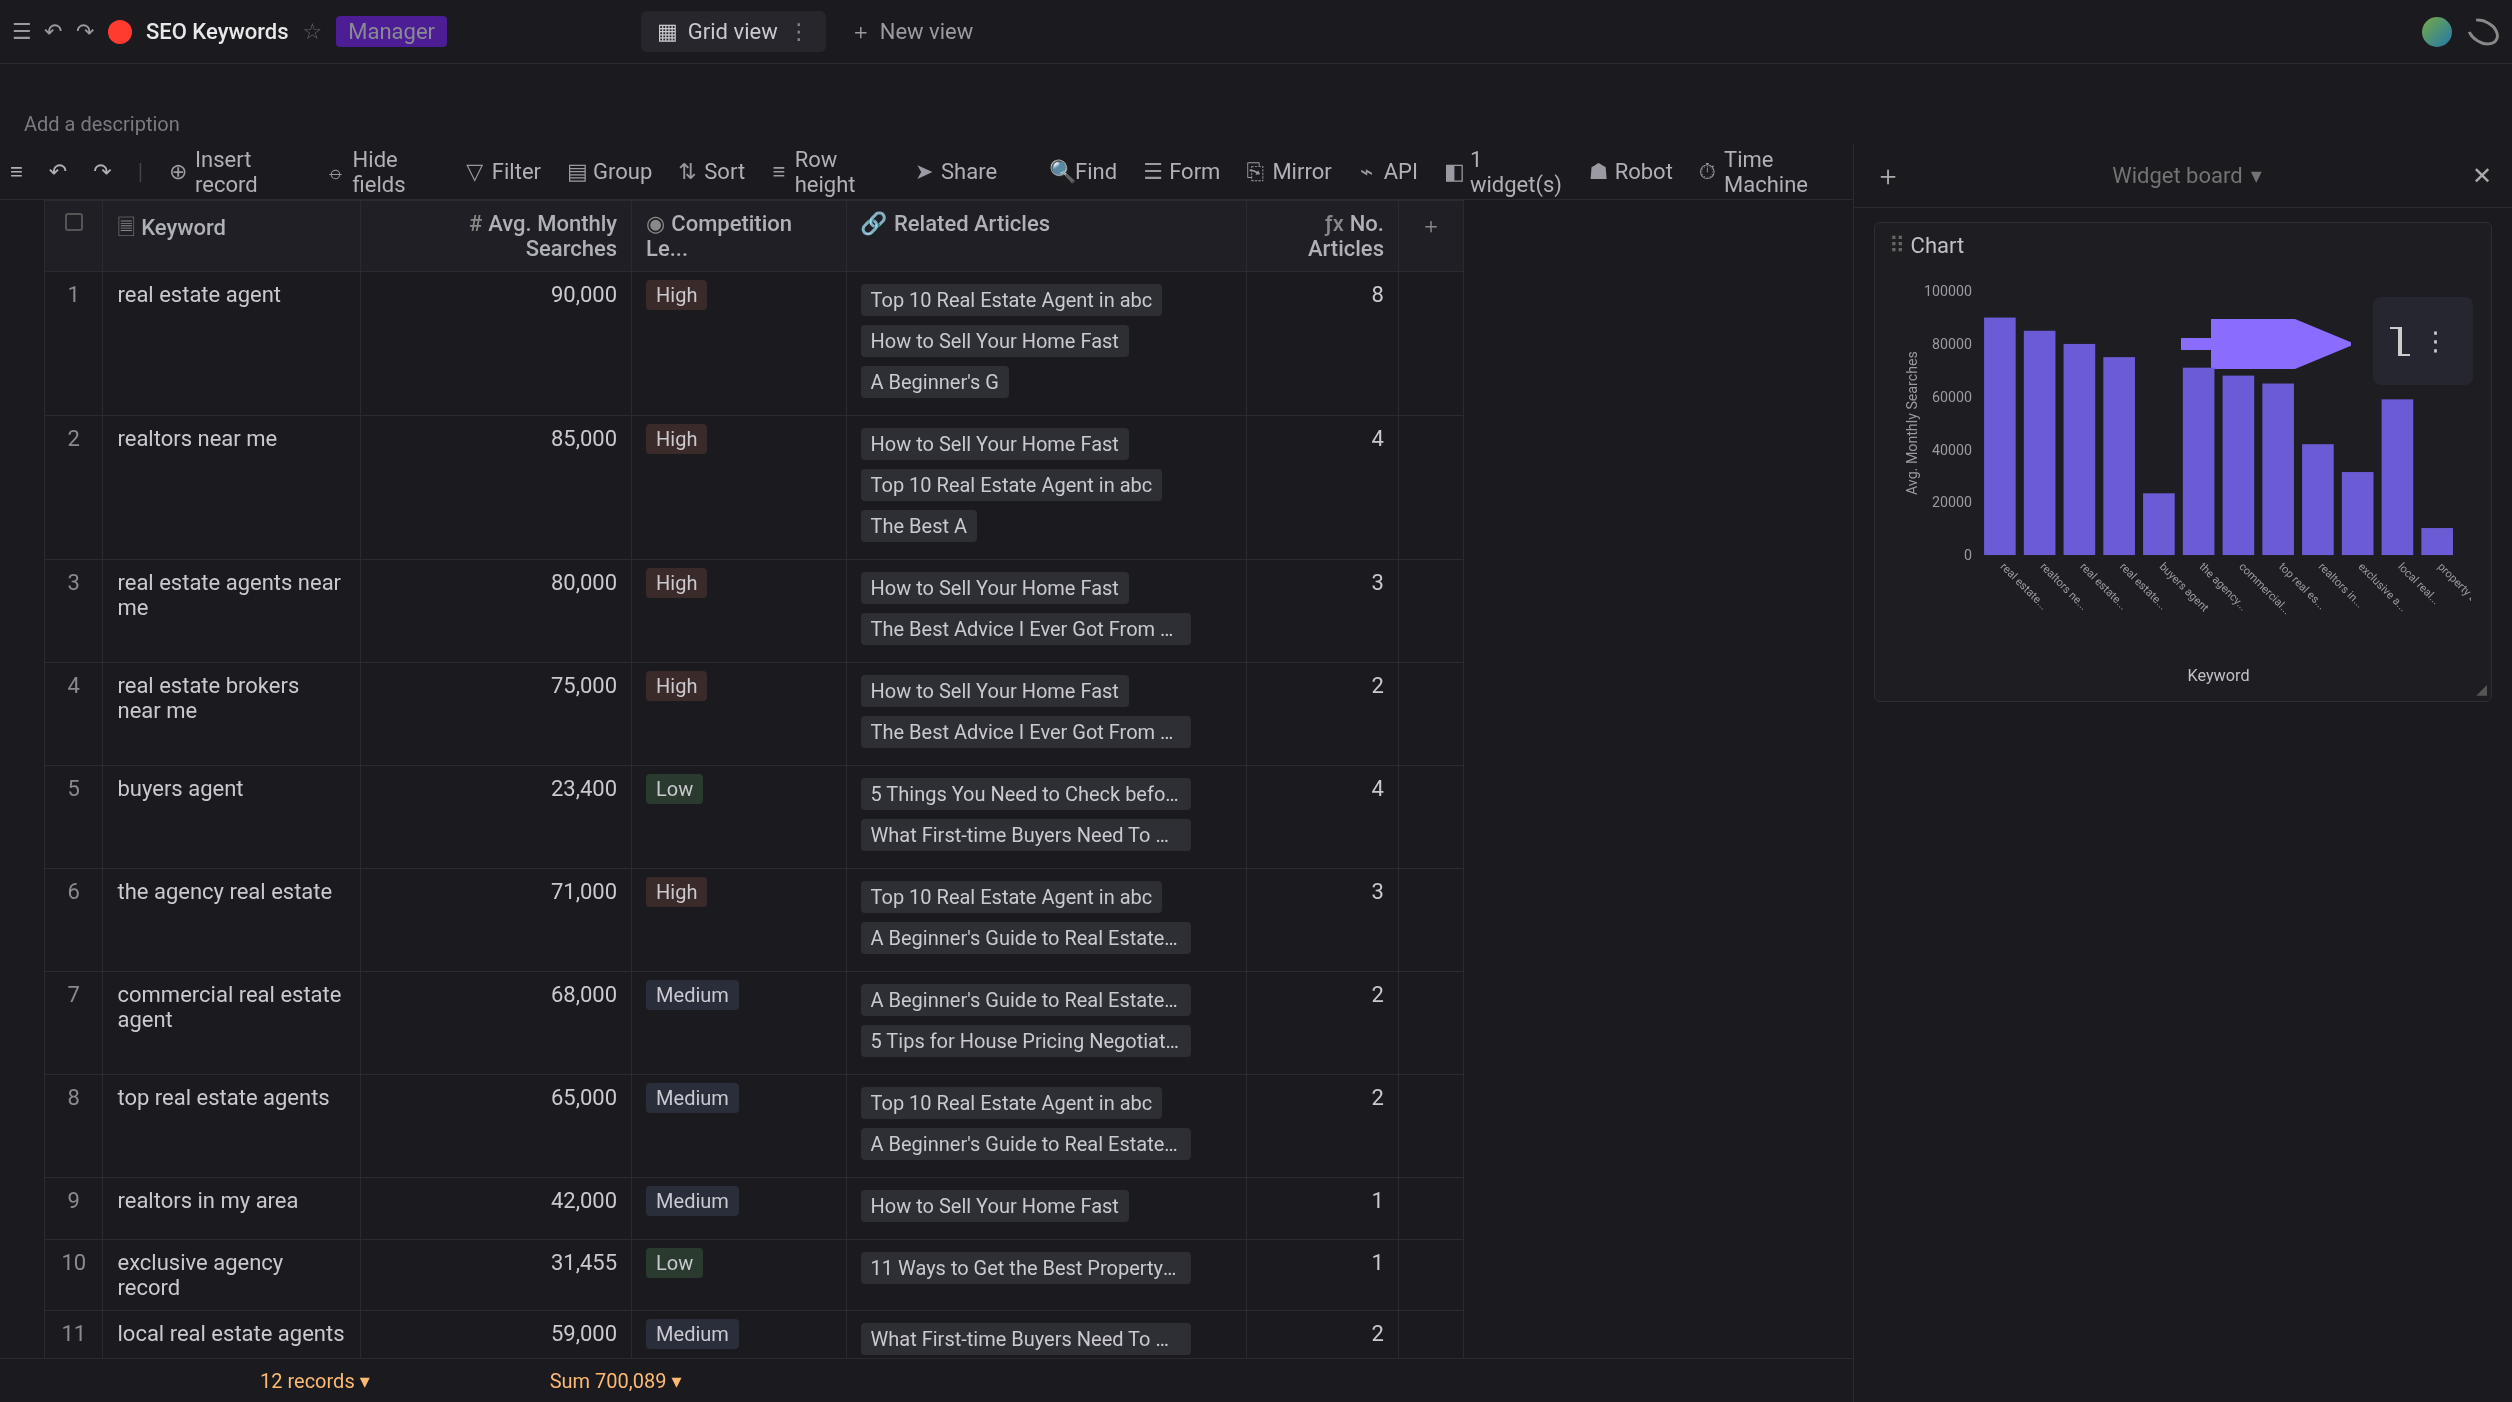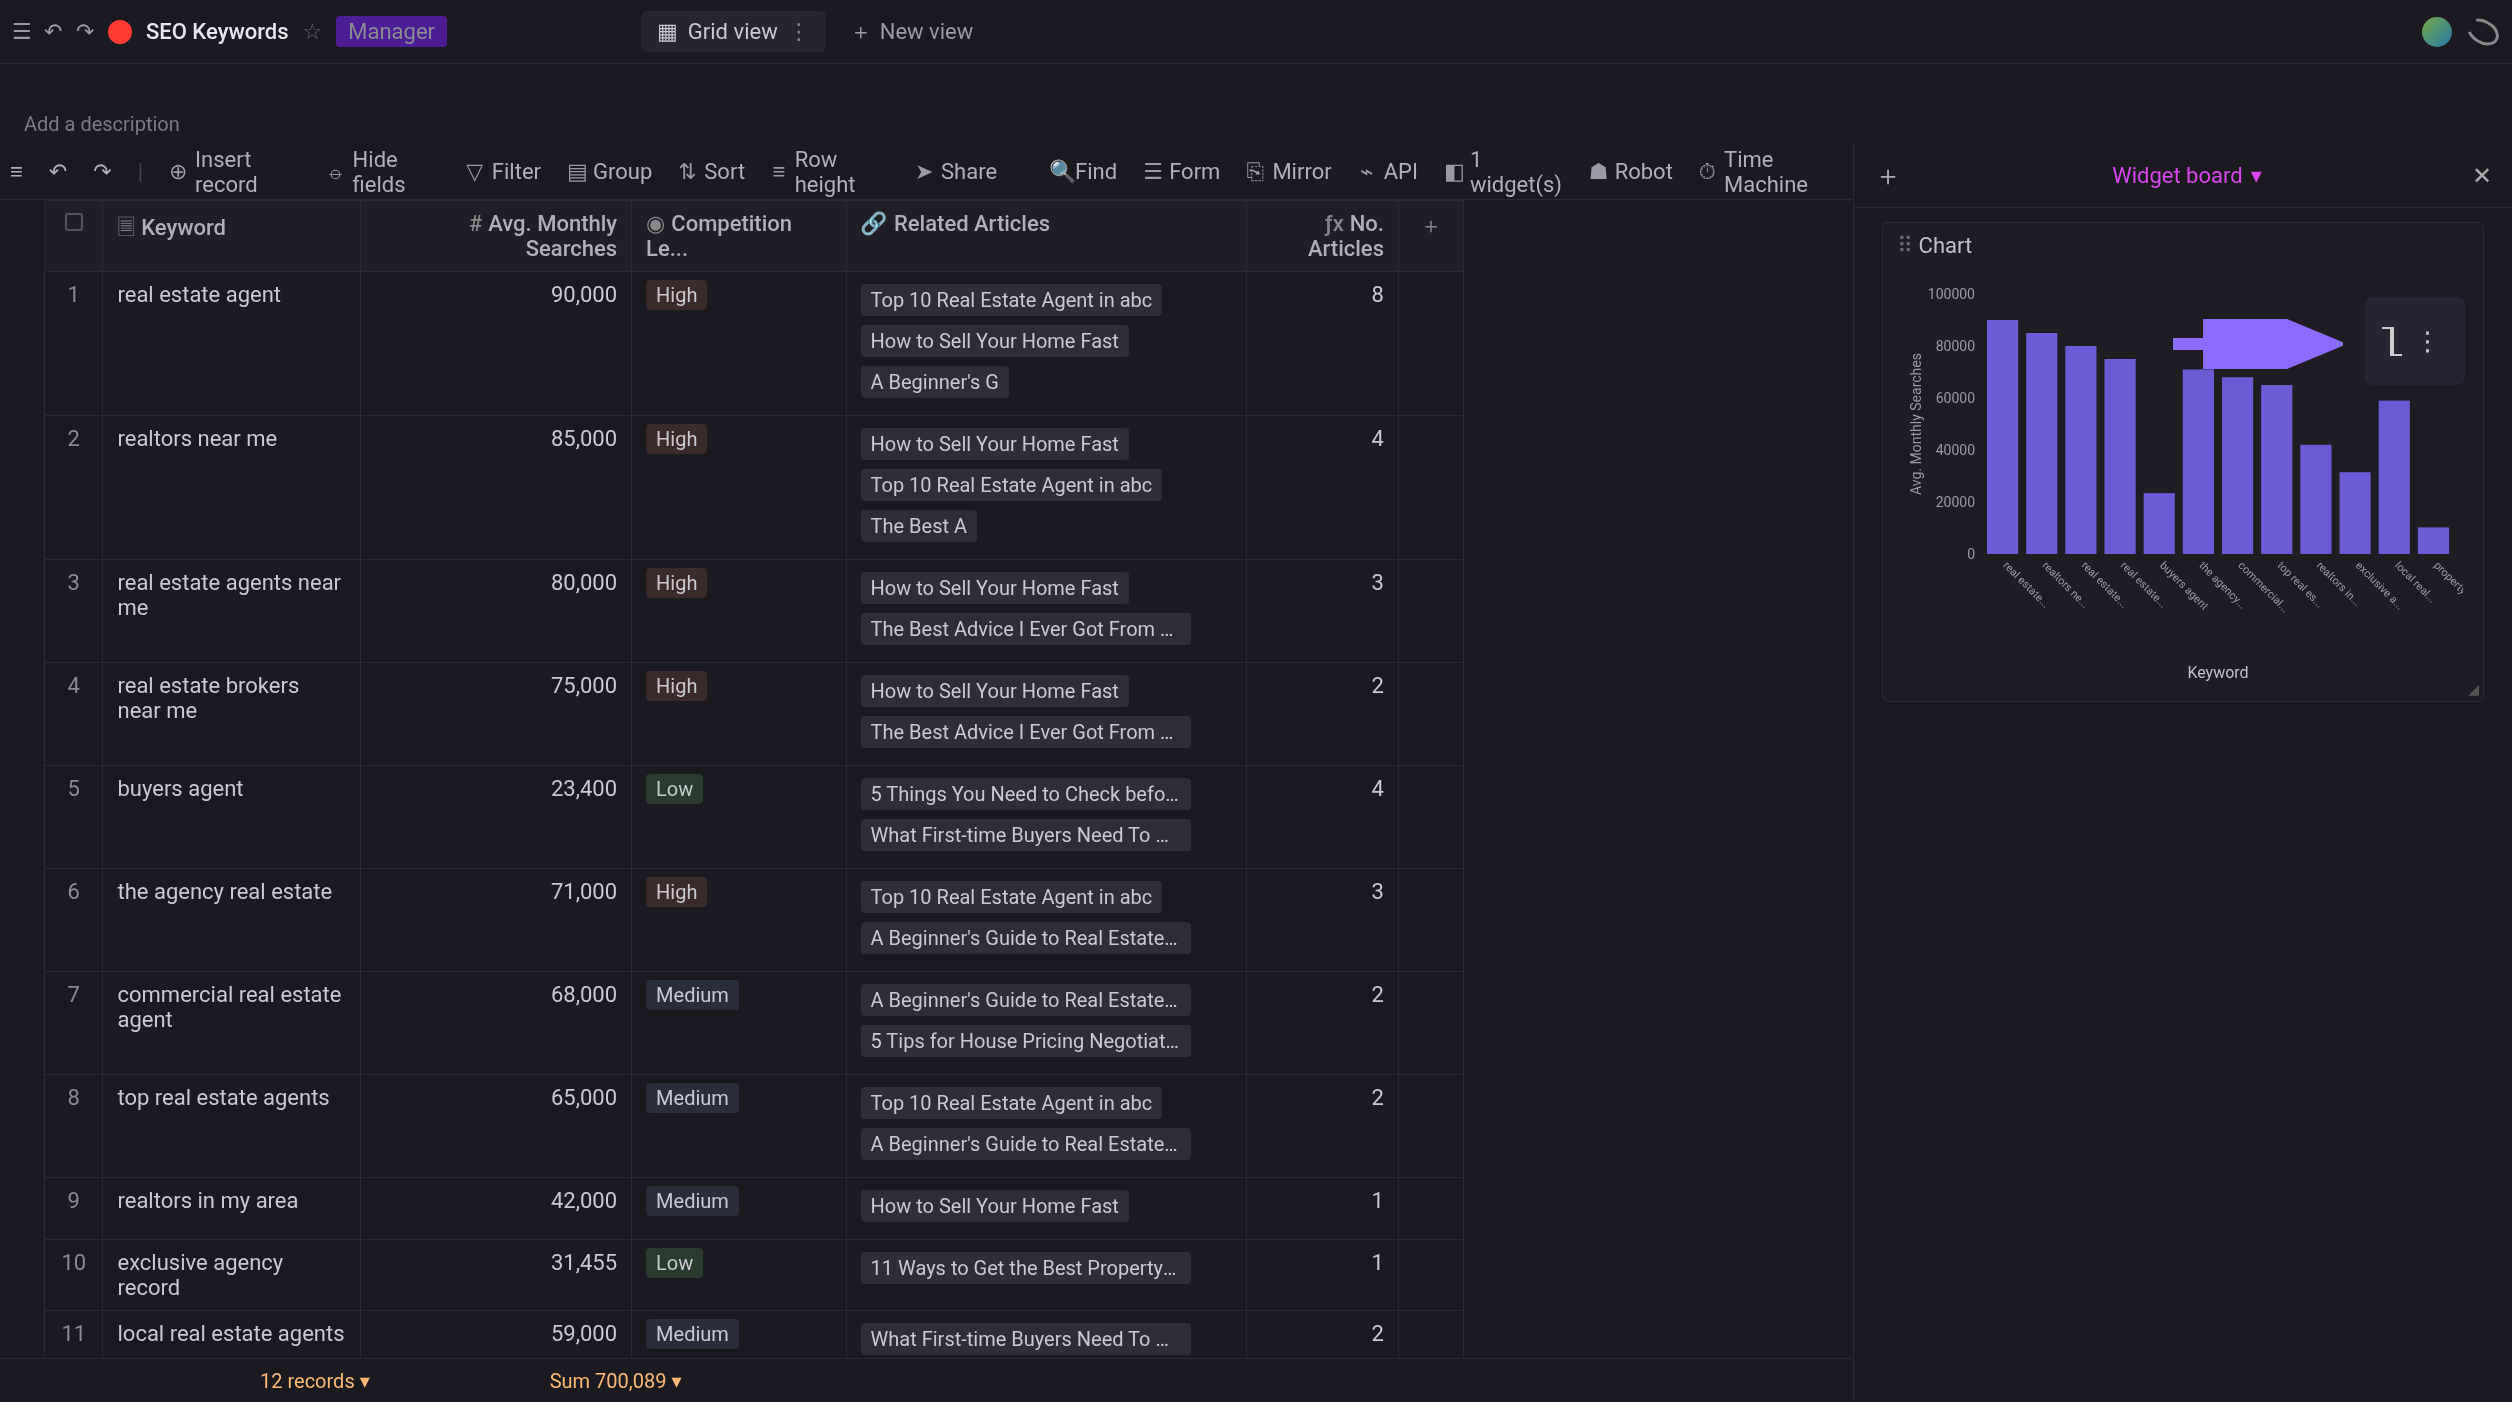--- a/index.html
+++ b/index.html
@@ -43,23 +43,23 @@
   .lvl.High { background:#3a2a2a;}
   .lvl.Medium { background:#2a2e3a;}
   .lvl.Low { background:#2a3a2e;}
   .chkbox { width:18px; height:18px; border:2px solid #555; border-radius:3px; display:inline-block;}
   .addcol { width:60px; text-align:center; color:#888;}
   
   .statusbar { height:44px; border-top:1px solid #2a2a30; display:flex; align-items:center; padding:0 260px; gap:180px; color:#fdba74; font-size:20px;}
   
   .rp-header { height:64px; display:flex; align-items:center; justify-content:space-between; padding:0 20px; border-bottom:1px solid #2a2a30;}
   .rp-add { color:#aaa; font-size:28px;}
-  .rp-title { display:flex; align-items:center; gap:8px; color:#d946ef;}
+  .rp-title { display:flex; align-items:center; gap:8px; color:#737373;}
   .rp-close { color:#aaa; font-size:24px;}
-  .widget { margin:14px 28px; border:1px solid #2e2e35; border-radius:6px; background:#1d1d22; position:relative; height:480px;}
+  .widget { margin:14px 20px; border:1px solid #2e2e35; border-radius:6px; background:#1d1d22; position:relative; height:480px;}
   .widget-hdr { display:flex; align-items:center; justify-content:space-between; padding:10px 14px; color:#c0c0c8;}
   .widget-iconbox { position:absolute; top:74px; right:18px; width:100px; height:88px; background:rgba(40,40,50,.9); border-radius:8px; display:flex; align-items:center; justify-content:space-around; padding:0 14px;}
   .expand-ic { width:24px; height:24px; border:2px solid #ccc; position:relative;}
   .expand-ic::before, .expand-ic::after { content:""; position:absolute; width:10px; height:10px; border:2px solid #ccc;}
   .expand-ic::before { top:-2px; right:-2px; border-left:none; border-bottom:none;}
   .expand-ic::after { bottom:-2px; left:-2px; border-right:none; border-top:none;}
   .dots3 { color:#ccc; font-size:26px; line-height:0;}
   .arrow { position:absolute; top:96px; right:140px; width:170px; height:50px;}
   .arrow svg { width:100%; height:100%;}
   .chartarea { position:absolute; top:58px; left:20px; right:20px; bottom:14px;}

